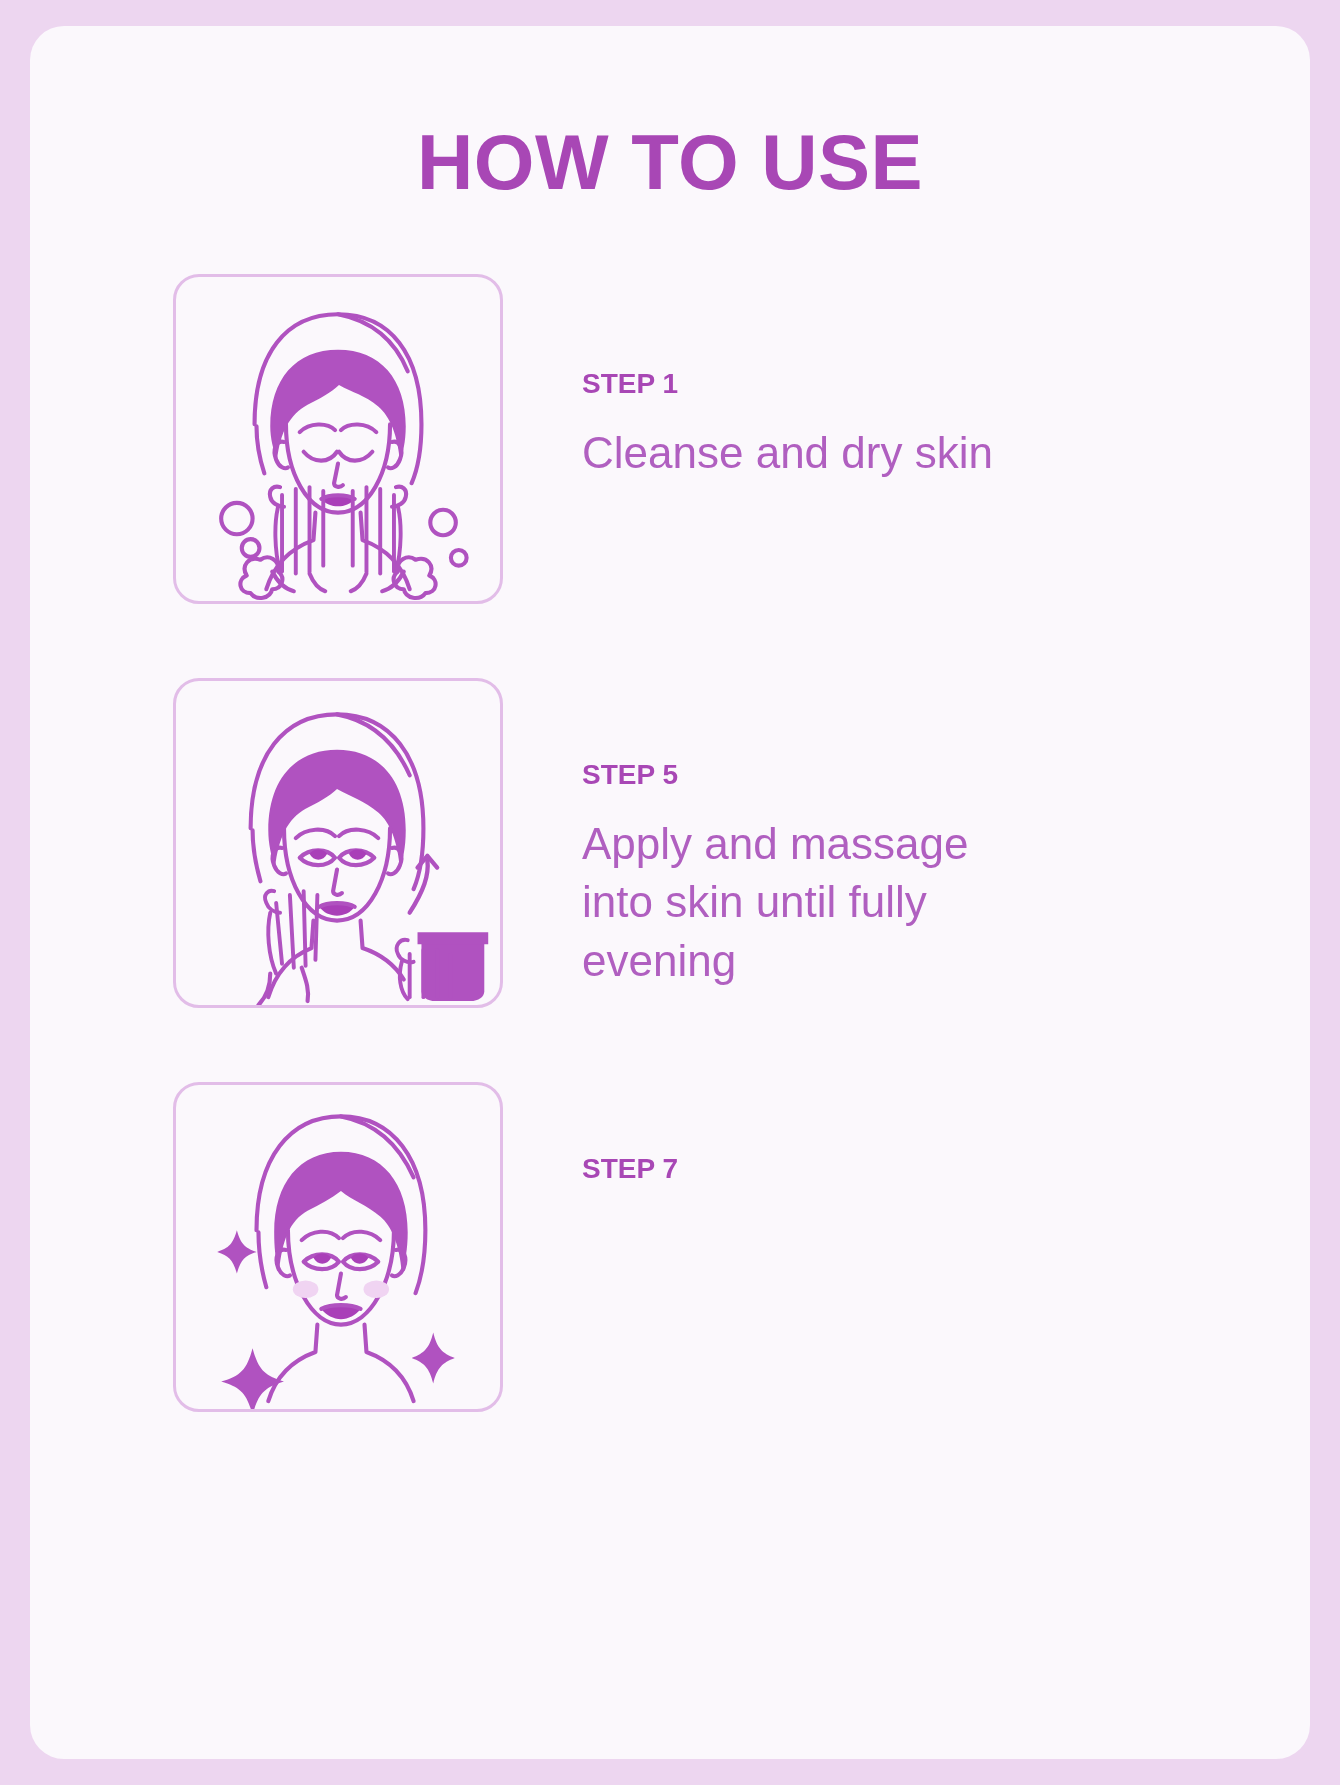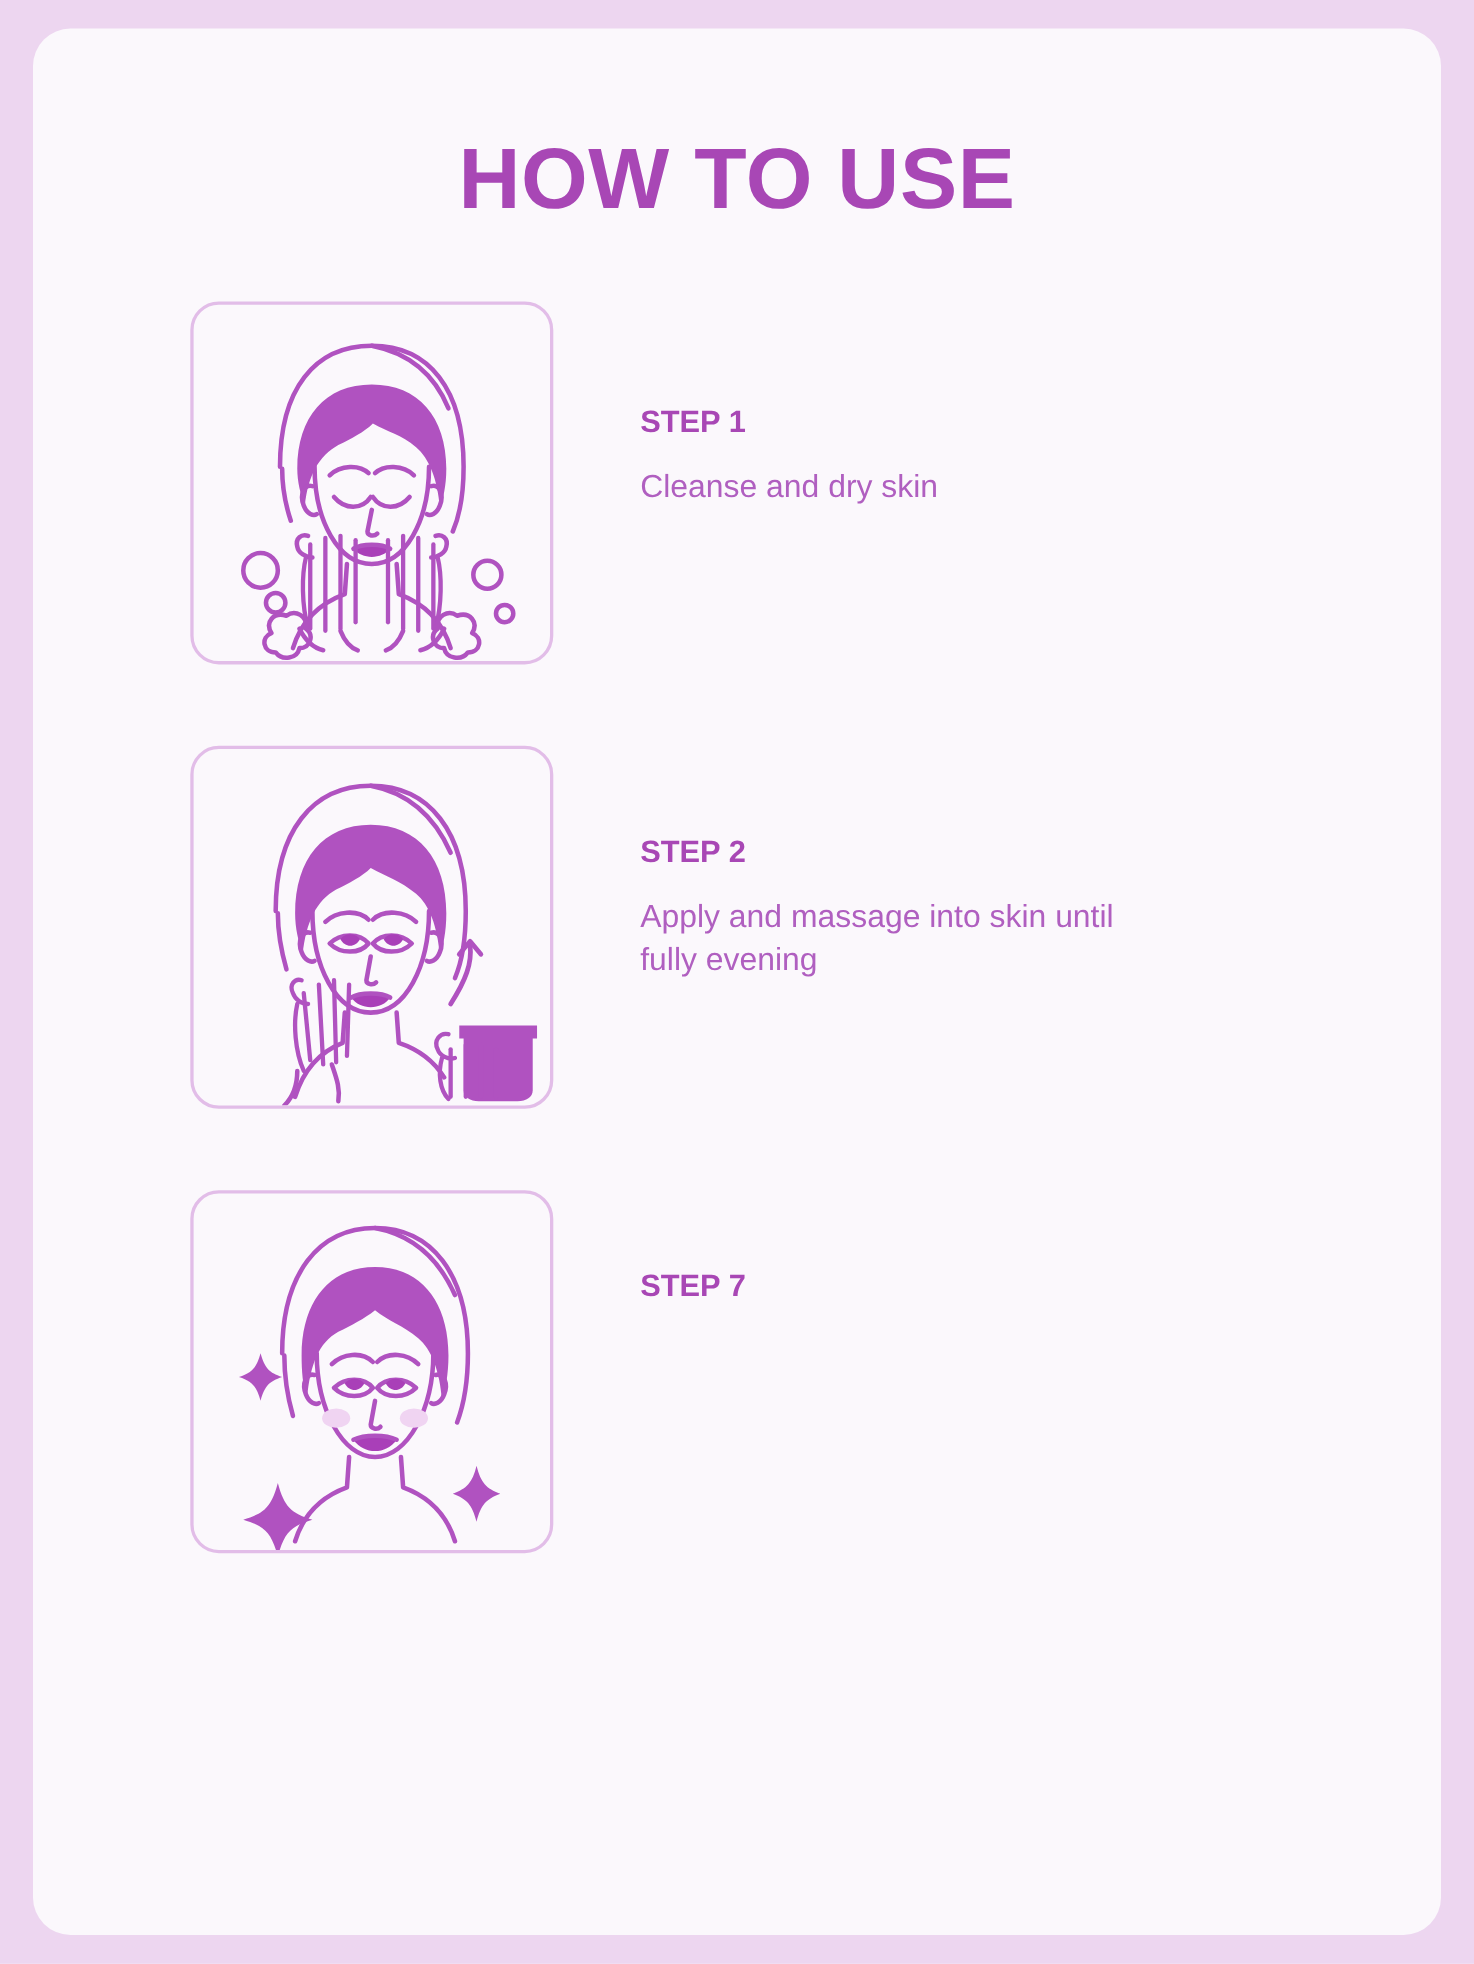--- a/index.html
+++ b/index.html
@@ -56,21 +56,21 @@
   }
   .step-label {
     color:#a847b5;
     font-size:28px;
     font-weight:bold;
     line-height:1.05;
     margin-bottom:26px;
   }
   .step-desc {
     color:#b05fc0;
-    font-size:29px;
+    font-size:44px;
     font-weight:normal;
     line-height:1.32;
   }
   .step-desc.bold { font-weight:bold; color:#ab4fba; }
   .step-row.s2 .text-col { padding-top:82px; }
   .step-row.s3 .text-col { padding-top:72px; }
 </style>
 </head>
 <body>
 
@@ -201,21 +201,21 @@
                 <path d="M238 278 L238 322"></path>
                 <path d="M252 274 L252 322"></path>
                 <path d="M266 274 L266 322"></path>
                 <path d="M280 278 L280 322"></path>
                 <path d="M230 286 C226 300 228 316 236 324"></path>
               </g>
             </g>
           </svg>
         </div>
         <div class="text-col">
-          <div class="step-label">STEP 2</div>
+          <div class="step-label">STEP 5</div>
           <div class="step-desc">Apply and massage into skin until fully evening</div>
         </div>
       </div>
 
       <div class="step-row s3">
         <div class="thumb">
           <svg viewBox="0 0 330 330" xmlns="http://www.w3.org/2000/svg">
             <g fill="none" stroke="#b052c0" stroke-width="4.2" stroke-linecap="round" stroke-linejoin="round">
               <path d="M82 148 C82 74 116 32 168 32 C220 32 254 74 254 148 C254 178 250 196 244 212"></path>
               <path d="M92 206 C88 192 84 170 84 150"></path>

